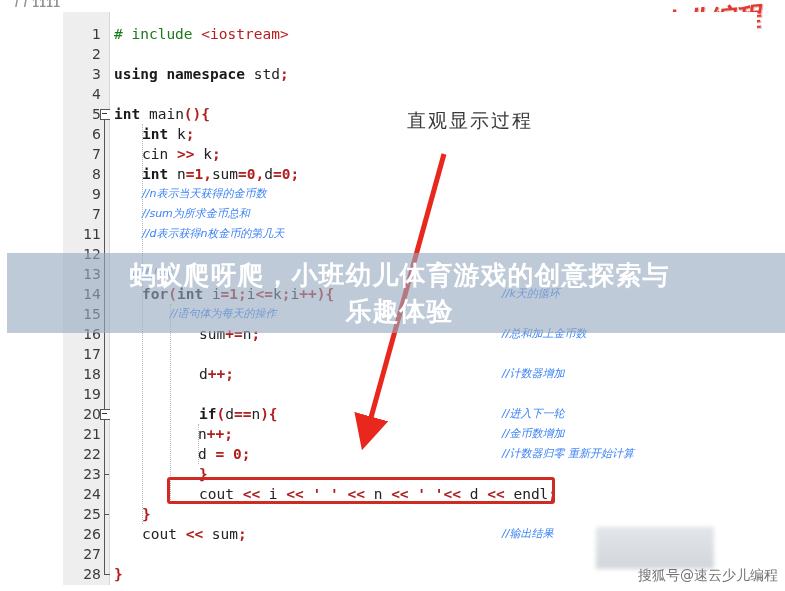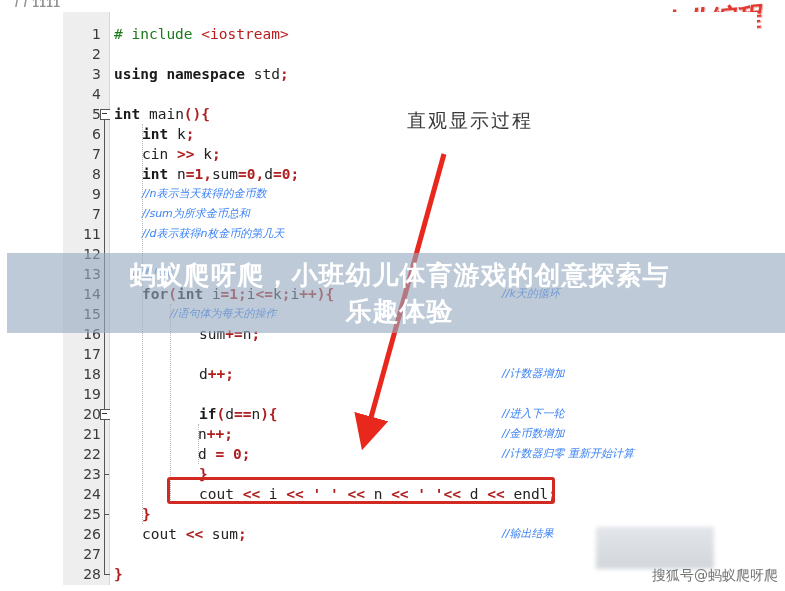--- a/index.html
+++ b/index.html
@@ -337,20 +337,21 @@
         <div class="line ind2" style="top: 372px;"></div>
         <div class="line ind2" style="top: 392px;"><span class="kw">if</span><span class="punc">(</span><span class="plain">d</span><span class="punc">==</span><span class="plain">n</span><span class="punc">){</span></div>
         <div class="line ind3" style="top: 412px;"><span class="plain">n</span><span class="punc">++;</span></div>
         <div class="line ind3" style="top: 432px;"><span class="plain">d</span> <span class="punc">=</span> <span class="num">0</span><span class="punc">;</span></div>
         <div class="line ind2" style="top: 452px;"><span class="punc">}</span></div>
         <div class="line ind2" style="top: 472px;"><span class="plain">cout</span> <span class="punc">&lt;&lt;</span> <span class="plain">i</span> <span class="punc">&lt;&lt;</span> <span class="punc">' '</span> <span class="punc">&lt;&lt;</span> <span class="plain">n</span> <span class="punc">&lt;&lt;</span> <span class="punc">' '</span><span class="punc">&lt;&lt;</span> <span class="plain">d</span> <span class="punc">&lt;&lt;</span> <span class="plain">endl</span><span class="punc">;</span></div>
         <div class="line ind1" style="top: 492px;"><span class="punc">}</span></div>
         <div class="line ind1" style="top: 512px;"><span class="plain">cout</span> <span class="punc">&lt;&lt;</span> <span class="plain">sum</span><span class="punc">;</span></div>
         <div class="line ind0" style="top: 552px;"><span class="punc">}</span></div>
         <div class="cmt" style="top: 272px; left: 392px;">//k天的循环</div>
+        <div class="cmt" style="top: 312px; left: 392px;">//总和加上金币数</div>
         <div class="cmt" style="top: 352px; left: 392px;">//计数器增加</div>
         <div class="cmt" style="top: 392px; left: 392px;">//进入下一轮</div>
         <div class="cmt" style="top: 412px; left: 392px;">//金币数增加</div>
         <div class="cmt" style="top: 432px; left: 392px;">//计数器归零 重新开始计算</div>
         <div class="cmt" style="top: 512px; left: 392px;">//输出结果</div>
         <div class="guide" style="left: 32px; top: 112px; height: 400px;"></div>
         <div class="guide" style="left: 60px; top: 292px; height: 200px;"></div>
         <div class="guide" style="left: 88px; top: 412px; height: 40px;"></div>
       </div>
 
@@ -370,15 +371,15 @@
   <div class="redbox"></div>
 
   <div class="banner">
     <div class="banner-text">
       <span>蚂蚁爬呀爬，小班幼儿体育游戏的创意探索与</span><br>
       <span>乐趣体验</span>
     </div>
   </div>
 
   <div class="wm-blur"></div>
-  <div class="watermark">搜狐号@蚂蚁爬呀爬</div>
+  <div class="watermark">搜狐号@速云少儿编程</div>
 
 </div>
 
 </body></html>

